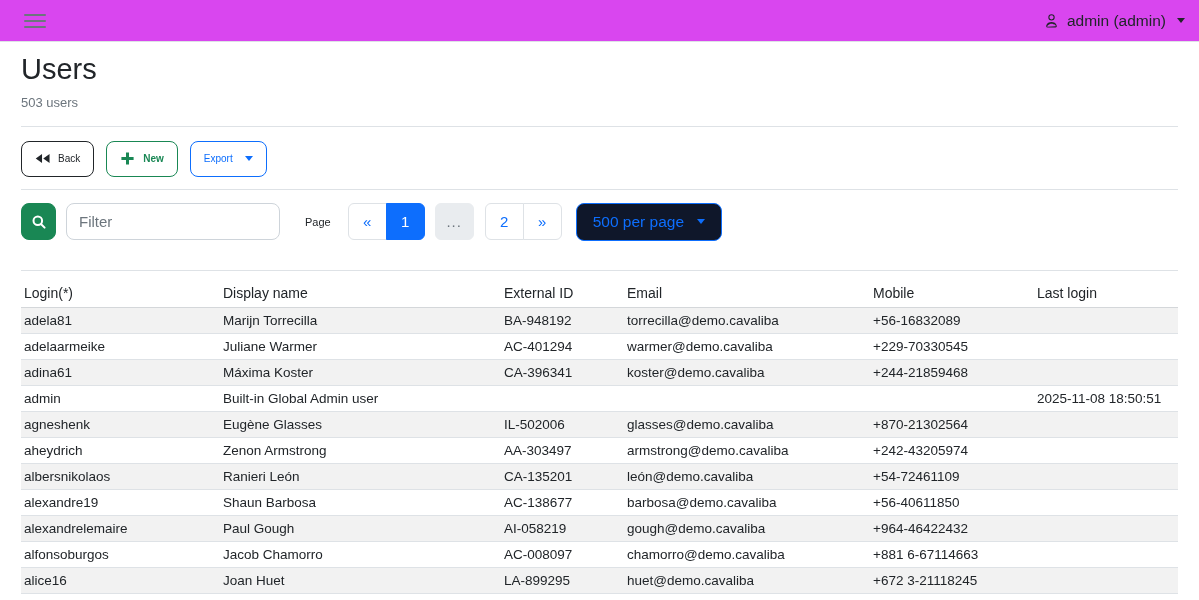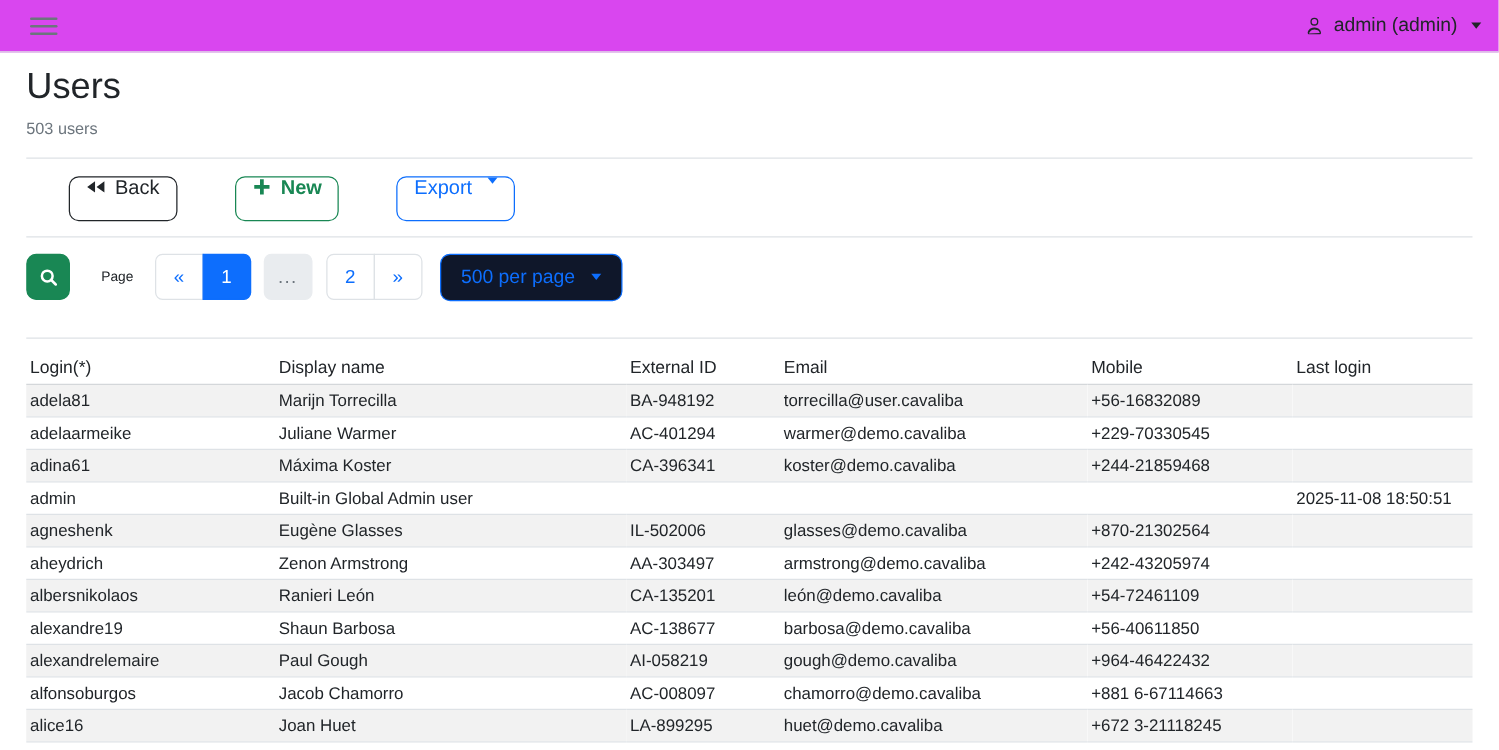--- a/index.html
+++ b/index.html
@@ -30,22 +30,22 @@
   .page-title { font-size: 29px; font-weight: 500; margin: 10px 0 0 0; line-height: 1.2; }
   .subtitle { font-size: 13px; color: #6c757d; margin-top: 8px; }
   hr.sep { border: 0; border-top: 1px solid #dee2e6; margin: 16px 0 14px 0; }
   hr.sep2 { border: 0; border-top: 1px solid #dee2e6; margin: 12px 0 13px 0; }
   hr.sep3 { border: 0; border-top: 1px solid #dee2e6; margin: 29px 0 8px 0; }
 
   
   .toolbar { display: flex; gap: 12px; }
   .btn {
     height: 36px; padding: 0 13px; border-radius: 8px; background: #fff;
-    font-size: 16px; display: inline-flex; gap: 8px;
-    cursor: pointer; font-family: inherit; margin-left: 34px;
+    font-size: 10px; display: inline-flex; align-items: center; gap: 8px;
+    cursor: pointer; font-family: inherit;
   }
   .btn-back { border: 1px solid #212529; color: #212529; }
   .btn-new { border: 1px solid #198754; color: #198754; font-weight: bold; }
   .btn-export { border: 1px solid #0d6efd; color: #0d6efd; }
 
   
   .filterbar { display: flex; align-items: center; }
   .search-btn {
     width: 35px; height: 37px; background: #198754; border: 1px solid #198754;
     border-radius: 8px; display: flex; align-items: center; justify-content: center; cursor: pointer;
@@ -145,20 +145,21 @@
 
   <div class="filterbar">
     <button class="search-btn">
       <span style="display:inline-flex;">
         <svg width="16" height="16" viewBox="0 0 16 16">
             <circle cx="6.8" cy="6.8" r="4.3" fill="none" stroke="#fff" stroke-width="2"></circle>
             <line x1="10.2" y1="10.2" x2="13.6" y2="13.6" stroke="#fff" stroke-width="2" stroke-linecap="round"></line>
           </svg>
       </span>
     </button>
+    <input class="filter-input" type="text" placeholder="Filter" style="">
     <span class="page-label">Page</span>
 
     <div class="pagination">
       <div class="pgroup">
         <div class="page-btn">«</div>
         <div class="page-btn active">1</div>
       </div>
       <div class="page-btn disabled">...</div>
       <div class="pgroup">
         <div class="page-btn">2</div>
@@ -191,21 +192,21 @@
           <th>Email</th>
           <th>Mobile</th>
           <th>Last login</th>
         </tr>
     </thead>
     <tbody>
         <tr>
           <td>adela81</td>
           <td>Marijn Torrecilla</td>
           <td>BA-948192</td>
-          <td>torrecilla@user.cavaliba</td>
+          <td>torrecilla@demo.cavaliba</td>
           <td>+56-16832089</td>
           <td></td>
         </tr>
         <tr>
           <td>adelaarmeike</td>
           <td>Juliane Warmer</td>
           <td>AC-401294</td>
           <td>warmer@demo.cavaliba</td>
           <td>+229-70330545</td>
           <td></td>

